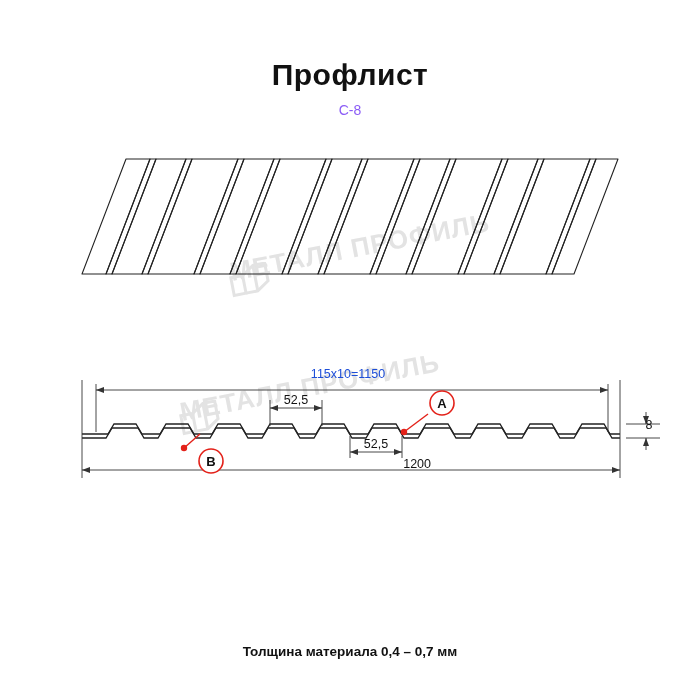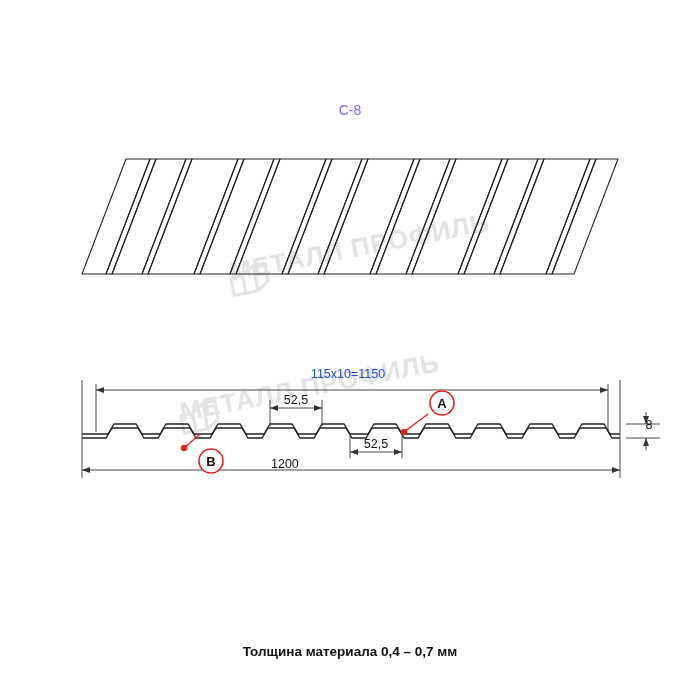--- a/index.html
+++ b/index.html
@@ -72,20 +72,21 @@
   .wm-logo {
     position: absolute;
     pointer-events: none;
   }
 </style>
 </head>
 <body>
 
 <div class="page">
 
+  <div class="title">Профлист</div>
   <div class="subtitle">С-8</div>
 
   <div class="wm wm1">МЕТАЛЛ ПРОФИЛЬ</div>
   <div class="wm wm2">МЕТАЛЛ ПРОФИЛЬ</div>
 
   <svg class="wm-logo" style="top:262px;left:228px;" width="46" height="40" viewBox="0 0 46 40">
     <g transform="rotate(-11 23 20)" fill="none" stroke="#e3e3e3" stroke-width="3">
       <path d="M4 30 L4 12 L16 12 L16 30 Z"></path>
       <path d="M16 12 L28 4 L40 4 L40 22 L28 30 L16 30"></path>
       <path d="M28 4 L28 30"></path>
@@ -220,19 +221,19 @@
       <text x="211" y="466" text-anchor="middle" font-family="Liberation Sans, sans-serif" font-size="13" font-weight="bold" fill="#111">B</text>
     </g>
   </svg>
 
   <div style="position:absolute;top:367px;left:0;width:696px;text-align:center;font-size:12.5px;color:#1d4ed8;">115х10=1150</div>
 
   <div style="position:absolute;top:393px;left:256px;width:80px;text-align:center;font-size:12.5px;color:#111;">52,5</div>
 
   <div style="position:absolute;top:437px;left:336px;width:80px;text-align:center;font-size:12.5px;color:#111;">52,5</div>
 
-  <div style="position:absolute;top:457px;left:271px;width:160px;text-align:left;font-size:12.5px;color:#111;">1200</div>
+  <div style="position:absolute;top:457px;left:271px;width:160px;text-align:right;font-size:12.5px;color:#111;">1200</div>
 
   <div style="position:absolute;top:418px;left:637px;width:24px;text-align:center;font-size:12.5px;color:#111;">8</div>
 
   <div class="footer-note">Толщина материала 0,4 – 0,7 мм</div>
 
 </div>
 
 </body></html>

